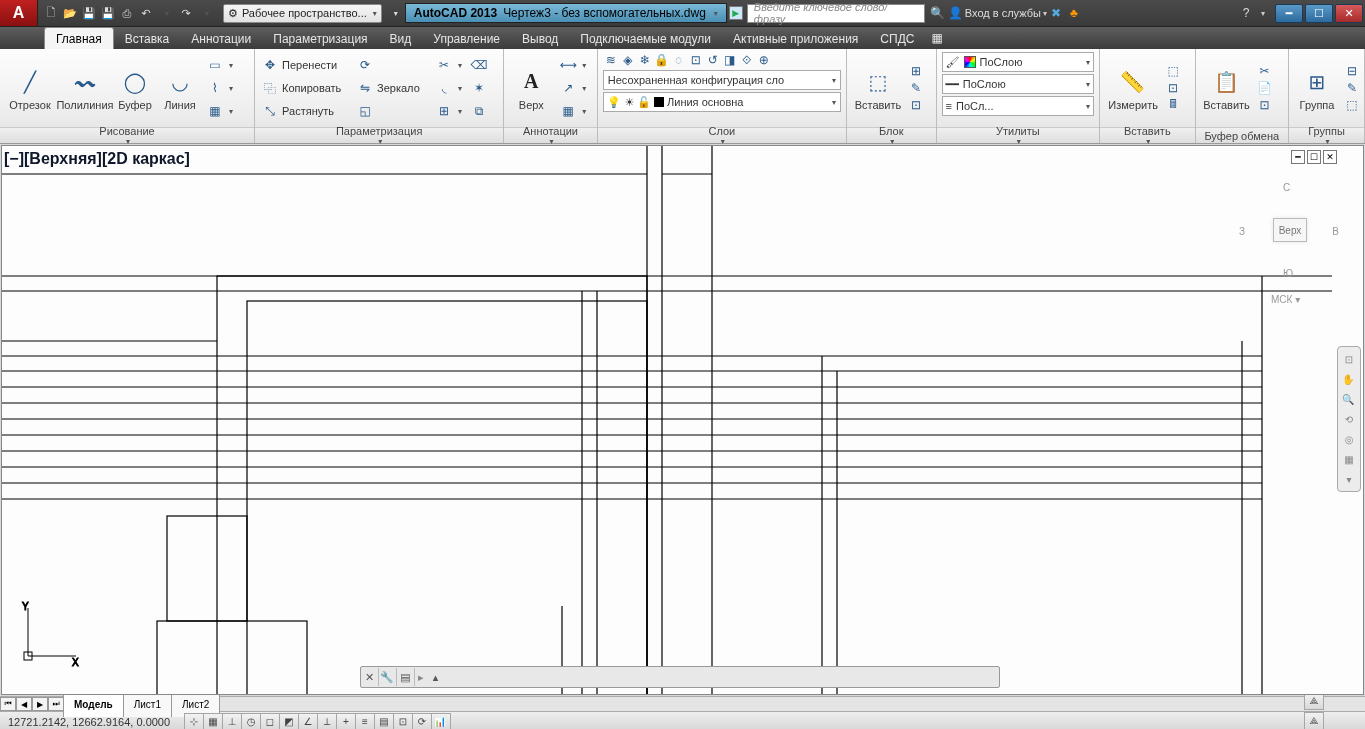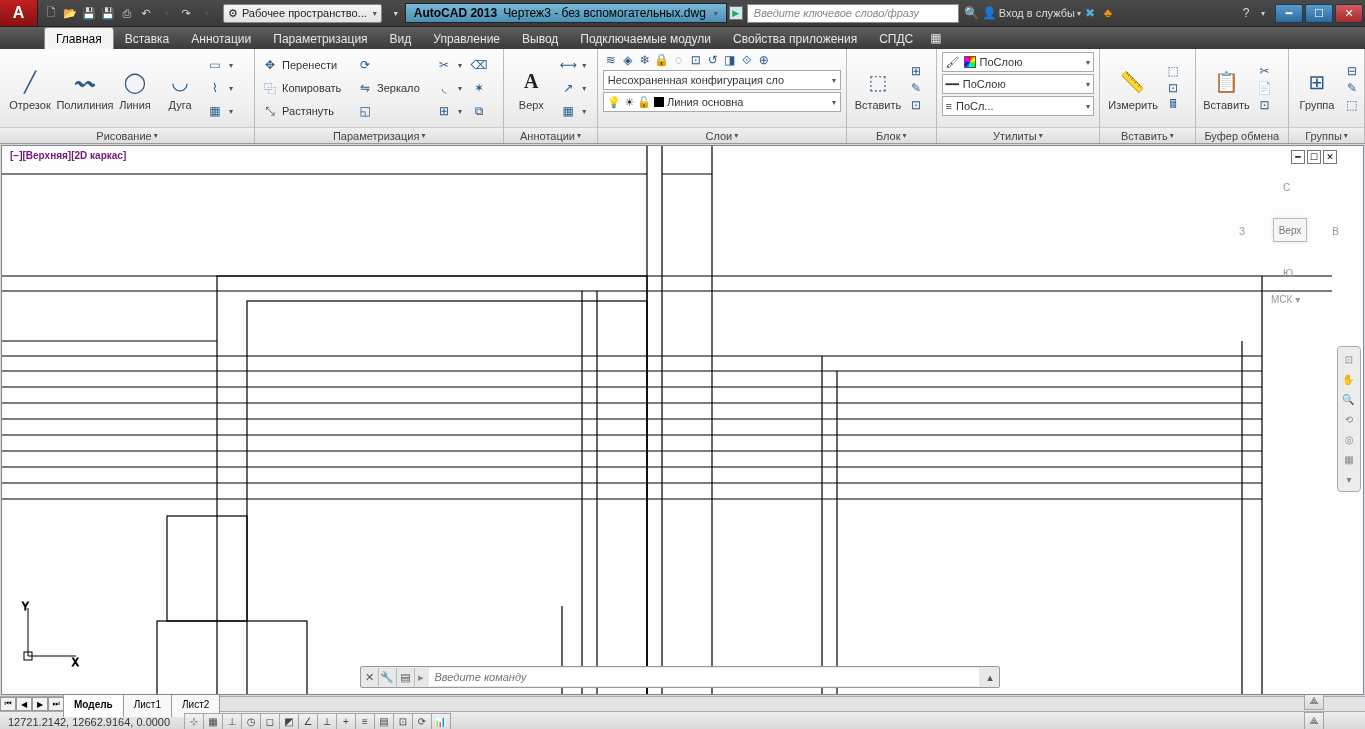--- a/index.html
+++ b/index.html
@@ -7,47 +7,47 @@
 
 
 .titlebar { height: 26px; background: linear-gradient(#4a4a4a, #3a3a3a); display: flex; align-items: center; color: #fff; }
 .app-btn { width: 38px; height: 26px; background: linear-gradient(#c02020,#8a1010); display:flex; align-items:center; justify-content:center; font-weight:bold; color:#fff; font-size:16px; border-right:1px solid #222; }
 .qat { display:flex; align-items:center; gap:1px; padding:0 4px; }
 .qat-btn { width:18px; height:18px; display:flex; align-items:center; justify-content:center; color:#ddd; font-size:11px; }
 .ws-selector { background: linear-gradient(#f6f6f6,#e2e2e2); color:#222; height:19px; border:1px solid #888; border-radius:2px; padding:0 4px; display:flex; align-items:center; gap:4px; font-size:11px; margin:0 3px; }
 .titletab { background: linear-gradient(#7ab9d8,#4a8fb4); color:#000; height:20px; border:1px solid #222; padding:0 8px; display:flex; align-items:center; gap:6px; font-size:12px; }
 .titletab b { font-weight:bold; }
 .play-btn { width:14px; height:14px; background:#cfe7f4; display:flex; align-items:center; justify-content:center; color:#2a5; font-size:9px; margin-left:2px; border:1px solid #777; }
-.search-box { background:#fff; color:#888; font-style:italic; height:19px; border:1px solid #888; padding:0 6px; display:flex; align-items:center; width:212px; font-size:11px; margin:0 4px; }
+.search-box { background:#fff; color:#888; font-style:italic; height:19px; border:1px solid #888; padding:0 6px; display:flex; align-items:center; width:178px; font-size:11px; margin:0 4px; }
 .title-right { margin-left:auto; display:flex; align-items:center; gap:4px; padding-right:2px;}
 .title-icon { width:18px; height:18px; display:flex; align-items:center; justify-content:center; font-size:12px; color:#ddd;}
 .win-btns { display:flex; margin-left:4px;}
 .win-btn { width:28px; height:19px; background: linear-gradient(#5a9ac8,#2d6a9e); border:1px solid #1a3a58; display:flex; align-items:center; justify-content:center; color:#fff; font-size:11px; margin-left:2px; border-radius:2px;}
 .win-btn.close { background: linear-gradient(#d85a5a,#a52a2a); }
 
 
 .ribbon-tabs { height:23px; background: linear-gradient(#5e5e5e,#3b3b3b); display:flex; align-items:flex-end; padding-left:44px; gap:0; border-top:1px solid #222; }
 .ribbon-tab { padding:4px 11px 3px; color:#e6e6e6; font-size:12px; cursor:default; }
 .ribbon-tab.active { background:#f5f5f5; color:#000; border-radius:3px 3px 0 0; border:1px solid #888; border-bottom:none; }
 
 
 .ribbon { height:95px; background: linear-gradient(#fdfdfd 0%, #f1f1f1 55%, #e2e2e2 100%); display:flex; border-bottom:1px solid #9a9a9a; }
 .panel { border-right:1px solid #bcbcbc; display:flex; flex-direction:column; }
 .panel-body { flex:1; display:flex; align-items:center; padding:2px 4px; gap:3px; }
-.panel-title { height:16px; background: linear-gradient(#f0f0f0,#dedede); border-top:1px solid #ccc; font-size:11px; color:#444; display:flex; align-items:center; justify-content:center; gap:0; }
+.panel-title { height:16px; background: linear-gradient(#f0f0f0,#dedede); border-top:1px solid #ccc; font-size:11px; color:#444; display:flex; align-items:center; justify-content:center; gap:0;flex-direction:column; }
 .big-btn { display:flex; flex-direction:column; align-items:center; justify-content:center; width:52px; height:72px; gap:1px; }
 .big-btn .ico { width:32px; height:32px; display:flex; align-items:center; justify-content:center; font-size:20px; color:#2a5a8a; }
 .big-btn .lbl { font-size:11px; color:#3a3a3a; text-align:center; line-height:12px; }
 .vcol { display:flex; flex-direction:column; gap:1px; }
 .sm-btn { height:22px; display:flex; align-items:center; gap:4px; padding:0 3px; font-size:11px; color:#333; }
 .sm-ico { width:16px; height:16px; display:flex; align-items:center; justify-content:center; font-size:12px; color:#2a5a8a; }
 
 
 .canvas-wrap { position:relative; height: calc(729px - 26px - 23px - 95px - 15px - 20px); background:#fdfdfd; border:1px solid #888; margin:1px; overflow:hidden; }
-.view-label { position:absolute; top:4px; left:8px; font-size:10px; font-weight:bold; color:#701a75; }
+.view-label { position:absolute; top:4px; left:2px; font-size:16px; font-weight:bold; color:#0f172a; }
 .canvas-controls { position:absolute; top:4px; right:26px; display:flex; gap:2px; }
 .canvas-controls .cc { width:14px; height:14px; border:1px solid #777; font-size:9px; display:flex; align-items:center; justify-content:center; }
 svg.drawing { position:absolute; top:0; left:0; }
 .viewcube { position:absolute; top:36px; right:24px; width:100px; height:100px; font-size:10px; color:#999; }
 .viewcube .face { position:absolute; width:34px; height:24px; border:1px solid #bbb; background:#f6f6f6; display:flex; align-items:center; justify-content:center; font-size:10px; color:#777; box-shadow:0 0 4px rgba(0,0,0,.1);}
 .navbar-right { position:absolute; top:200px; right:2px; width:24px; background:#ececec; border:1px solid #aaa; border-radius:4px; display:flex; flex-direction:column; gap:2px; padding:3px 2px; }
 .navbar-right .nb { width:18px; height:18px; display:flex; align-items:center; justify-content:center; font-size:10px; color:#888; }
 .ucs { position:absolute; bottom:24px; left:12px; pointer-events:none; }
 
 
@@ -122,44 +122,44 @@
 
 <div class="ribbon-tabs">
   <div class="ribbon-tab active">Главная</div>
   <div class="ribbon-tab">Вставка</div>
   <div class="ribbon-tab">Аннотации</div>
   <div class="ribbon-tab">Параметризация</div>
   <div class="ribbon-tab">Вид</div>
   <div class="ribbon-tab">Управление</div>
   <div class="ribbon-tab">Вывод</div>
   <div class="ribbon-tab">Подключаемые модули</div>
-  <div class="ribbon-tab">Свойства приложения</div>
+  <div class="ribbon-tab">Активные приложения</div>
   <div class="ribbon-tab">СПДС</div>
   <div class="ribbon-tab" style="padding:4px 6px;">▦</div>
 </div>
 
 <div class="ribbon">
 
   <div class="panel" style="width:262px;">
     <div class="panel-body">
       <div class="big-btn">
           <div class="ico">╱</div>
           <div class="lbl">Отрезок</div>
         </div>
       <div class="big-btn">
           <div class="ico">〰</div>
           <div class="lbl">Полилиния</div>
         </div>
       <div class="big-btn" style="width:42px;">
           <div class="ico">◯</div>
-          <div class="lbl">Линия</div>
+          <div class="lbl">Буфер</div>
         </div>
       <div class="big-btn" style="width:42px;">
           <div class="ico">◡</div>
-          <div class="lbl">Дуга</div>
+          <div class="lbl">Линия</div>
         </div>
       <div class="vcol">
         <div class="sm-btn">
             <div class="sm-ico">▭</div>
             <span class="dd">▾</span>
           </div>
         <div class="sm-btn">
             <div class="sm-ico">⌇</div>
             <span class="dd">▾</span>
           </div>
@@ -469,21 +469,20 @@
       <text x="58" y="66" font-size="10" fill="#000">X</text>
       <rect x="10" y="52" width="8" height="8"></rect>
     </g>
   </svg>
 
   <div class="cmdline">
     <div class="cbtn">✕</div>
     <div class="cbtn">🔧</div>
     <div class="cbtn">▤</div>
     <span style="padding:0 3px;color:#888;">▸</span>
-    <input type="text" placeholder="Введите команду" style="">
     <div class="cbtn" style="border:none;">▴</div>
   </div>
 </div>
 
 <div class="layout-tabs">
   <div class="lt-nav">
     <div class="n">⏮</div>
     <div class="n">◀</div>
     <div class="n">▶</div>
     <div class="n">⏭</div>

